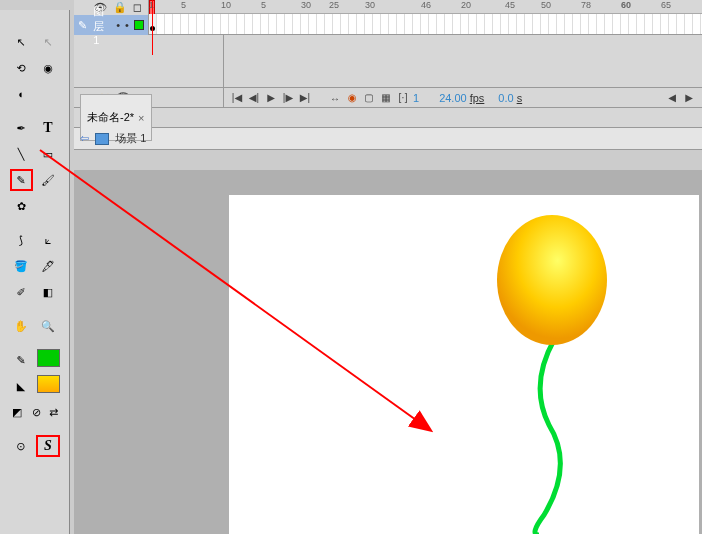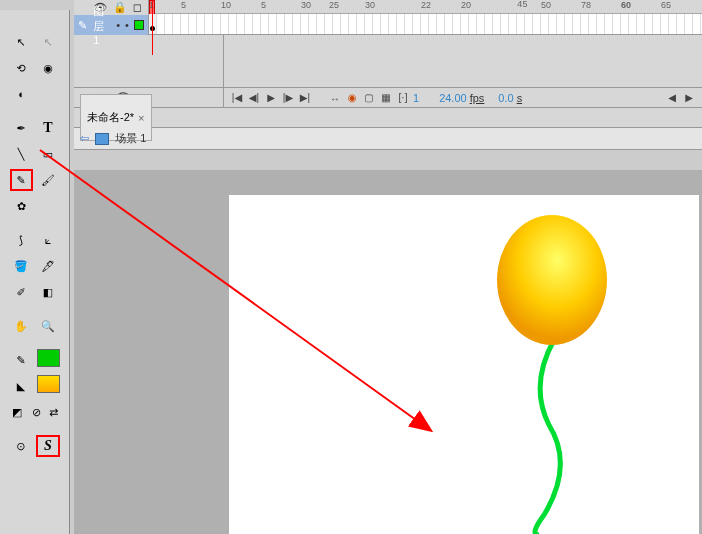--- a/index.html
+++ b/index.html
@@ -195,23 +195,23 @@
     <div class="timeline-right" style="position: relative;">
       <div class="ruler">
         <div class="ruler-cursor" style="left:0px"></div>
       <span class="ruler-tick" style="left: 0px;">1</span>
           <span class="ruler-tick" style="left: 32px;">5</span>
           <span class="ruler-tick" style="left: 72px;">10</span>
           <span class="ruler-tick" style="left: 112px;">5</span>
           <span class="ruler-tick" style="left: 152px;">30</span>
           <span class="ruler-tick" style="left: 180px; text-align: center;">25</span>
           <span class="ruler-tick" style="left: 216px;">30</span>
-          <span class="ruler-tick" style="left: 272px;">22</span>
+          <span class="ruler-tick" style="left: 272px;">46</span>
           <span class="ruler-tick" style="left: 312px;">20</span>
-          <span class="ruler-tick" style="left: 368px; font-family: Liberation Mono, monospace;">45</span>
+          <span class="ruler-tick" style="left: 356px;">45</span>
           <span class="ruler-tick" style="left: 392px;">50</span>
           <span class="ruler-tick" style="left: 432px;">78</span>
           <span class="ruler-tick" style="left: 472px; font-weight: bold;">60</span>
           <span class="ruler-tick" style="left: 512px;">65</span>
         </div>
       <div class="frames">
         <div class="frame key">
             <div class="frame-dot"></div>
           </div>
       <div class="frame"></div>

